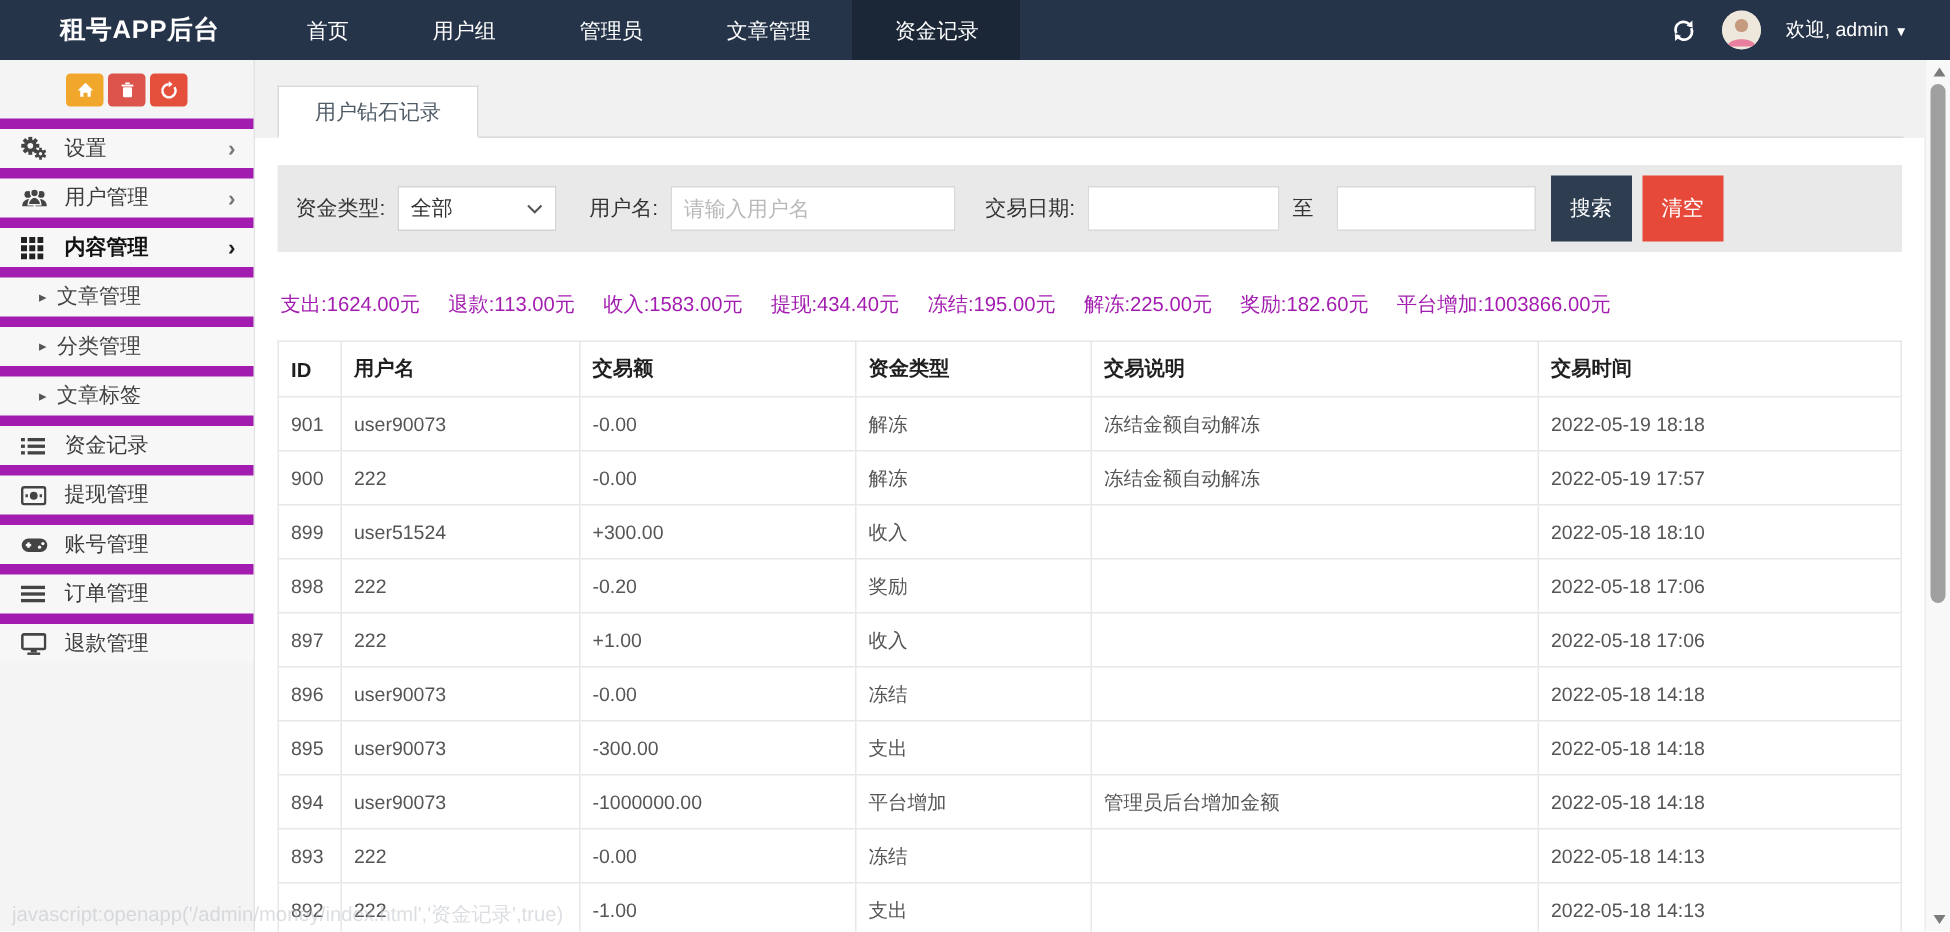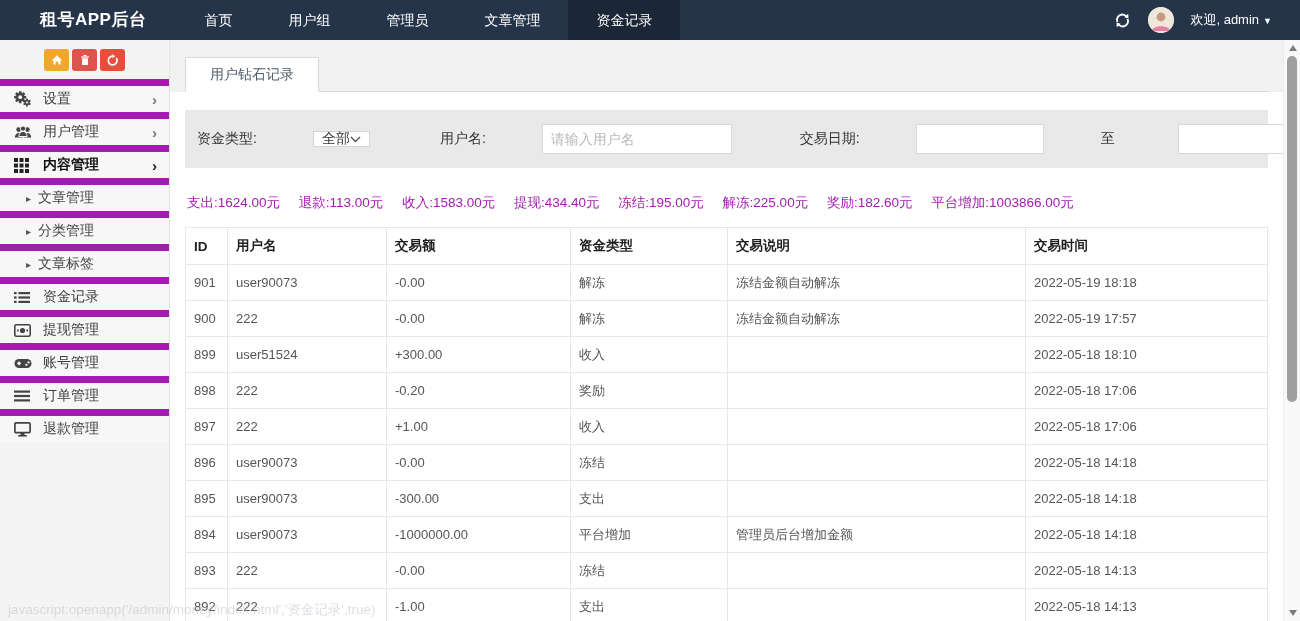--- a/index.html
+++ b/index.html
@@ -39,23 +39,23 @@
   .side-item.sub { padding-left:26px; color:#444; }
   .side-item.sub .s-arrow { color:#555; font-size:10px; margin-right:7px; }
   
   .main { position:absolute; top:40px; left:170px; right:17px; bottom:0; background:#f1f1f1; }
   .tabs-row { position:absolute; top:17px; left:15px; right:14px; height:35px; border-bottom:1px solid #d9d9d9; }
   .tab-active { position:absolute; left:0; top:0; height:35px; background:#fff;
     border:1px solid #d9d9d9; border-bottom:1px solid #fff; bottom:-1px;
     padding:0 24px; line-height:33px; font-size:14px; color:#4f5b66; cursor:pointer; }
   .panel { position:absolute; top:52px; left:0; right:0; bottom:0; background:#fff; padding:18px 15px 0; }
   
-  .filter-bar { height:58px; background:#e9e9e9; display:flex; align-items:center; padding:0 12px; white-space:nowrap;gap:48px; }
+  .filter-bar { height:58px; background:#e9e9e9; display:flex; align-items:center; padding:0 12px; white-space:nowrap; }
   .f-label { font-size:14px; color:#333; }
-  .select-box { width:106px; height:16px; background:#fff; border:1px solid #d4d4d4; margin-left:8px;
+  .select-box { width:106px; height:30px; background:#fff; border:1px solid #d4d4d4; margin-left:8px;
     display:flex; align-items:center; padding:0 8px; cursor:pointer; color:#333; }
   .select-box .sel-text { flex:1; font-size:14px; }
   .txt-input { height:30px; border:1px solid #d9d9d9; background:#fff; margin-left:8px;
     padding:0 8px; font-size:14px; color:#333; font-family:inherit; outline:none; }
   .txt-input::placeholder { color:#b9b9b9; }
   .w-user { width:190px; }
   .w-date1 { width:128px; }
   .w-date2 { width:133px; }
   .ml22 { margin-left:22px; } .ml20 { margin-left:20px; }
   .to-label { margin:0 7px 0 9px; font-size:14px; color:#333; }

